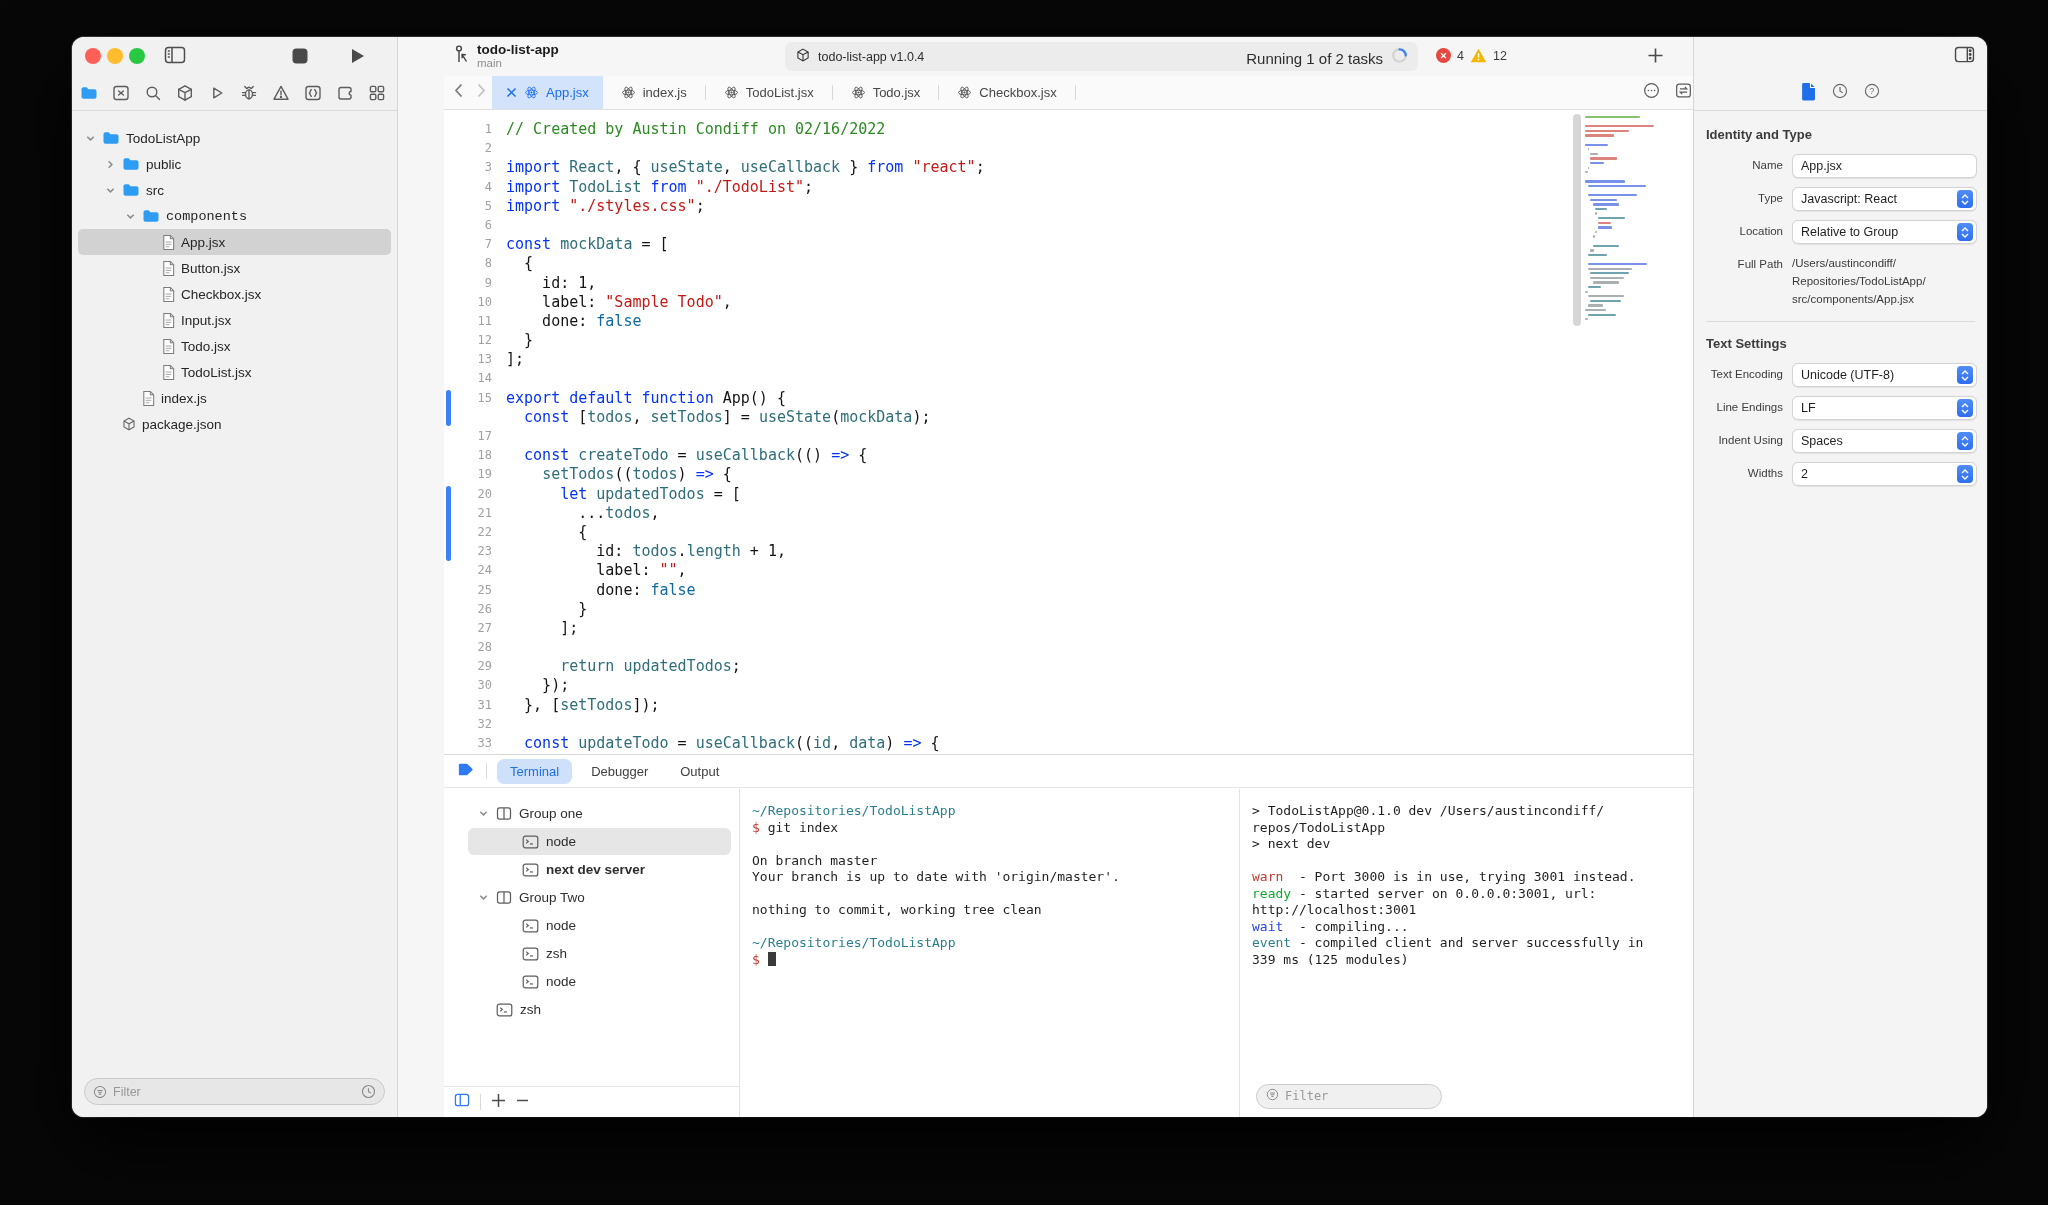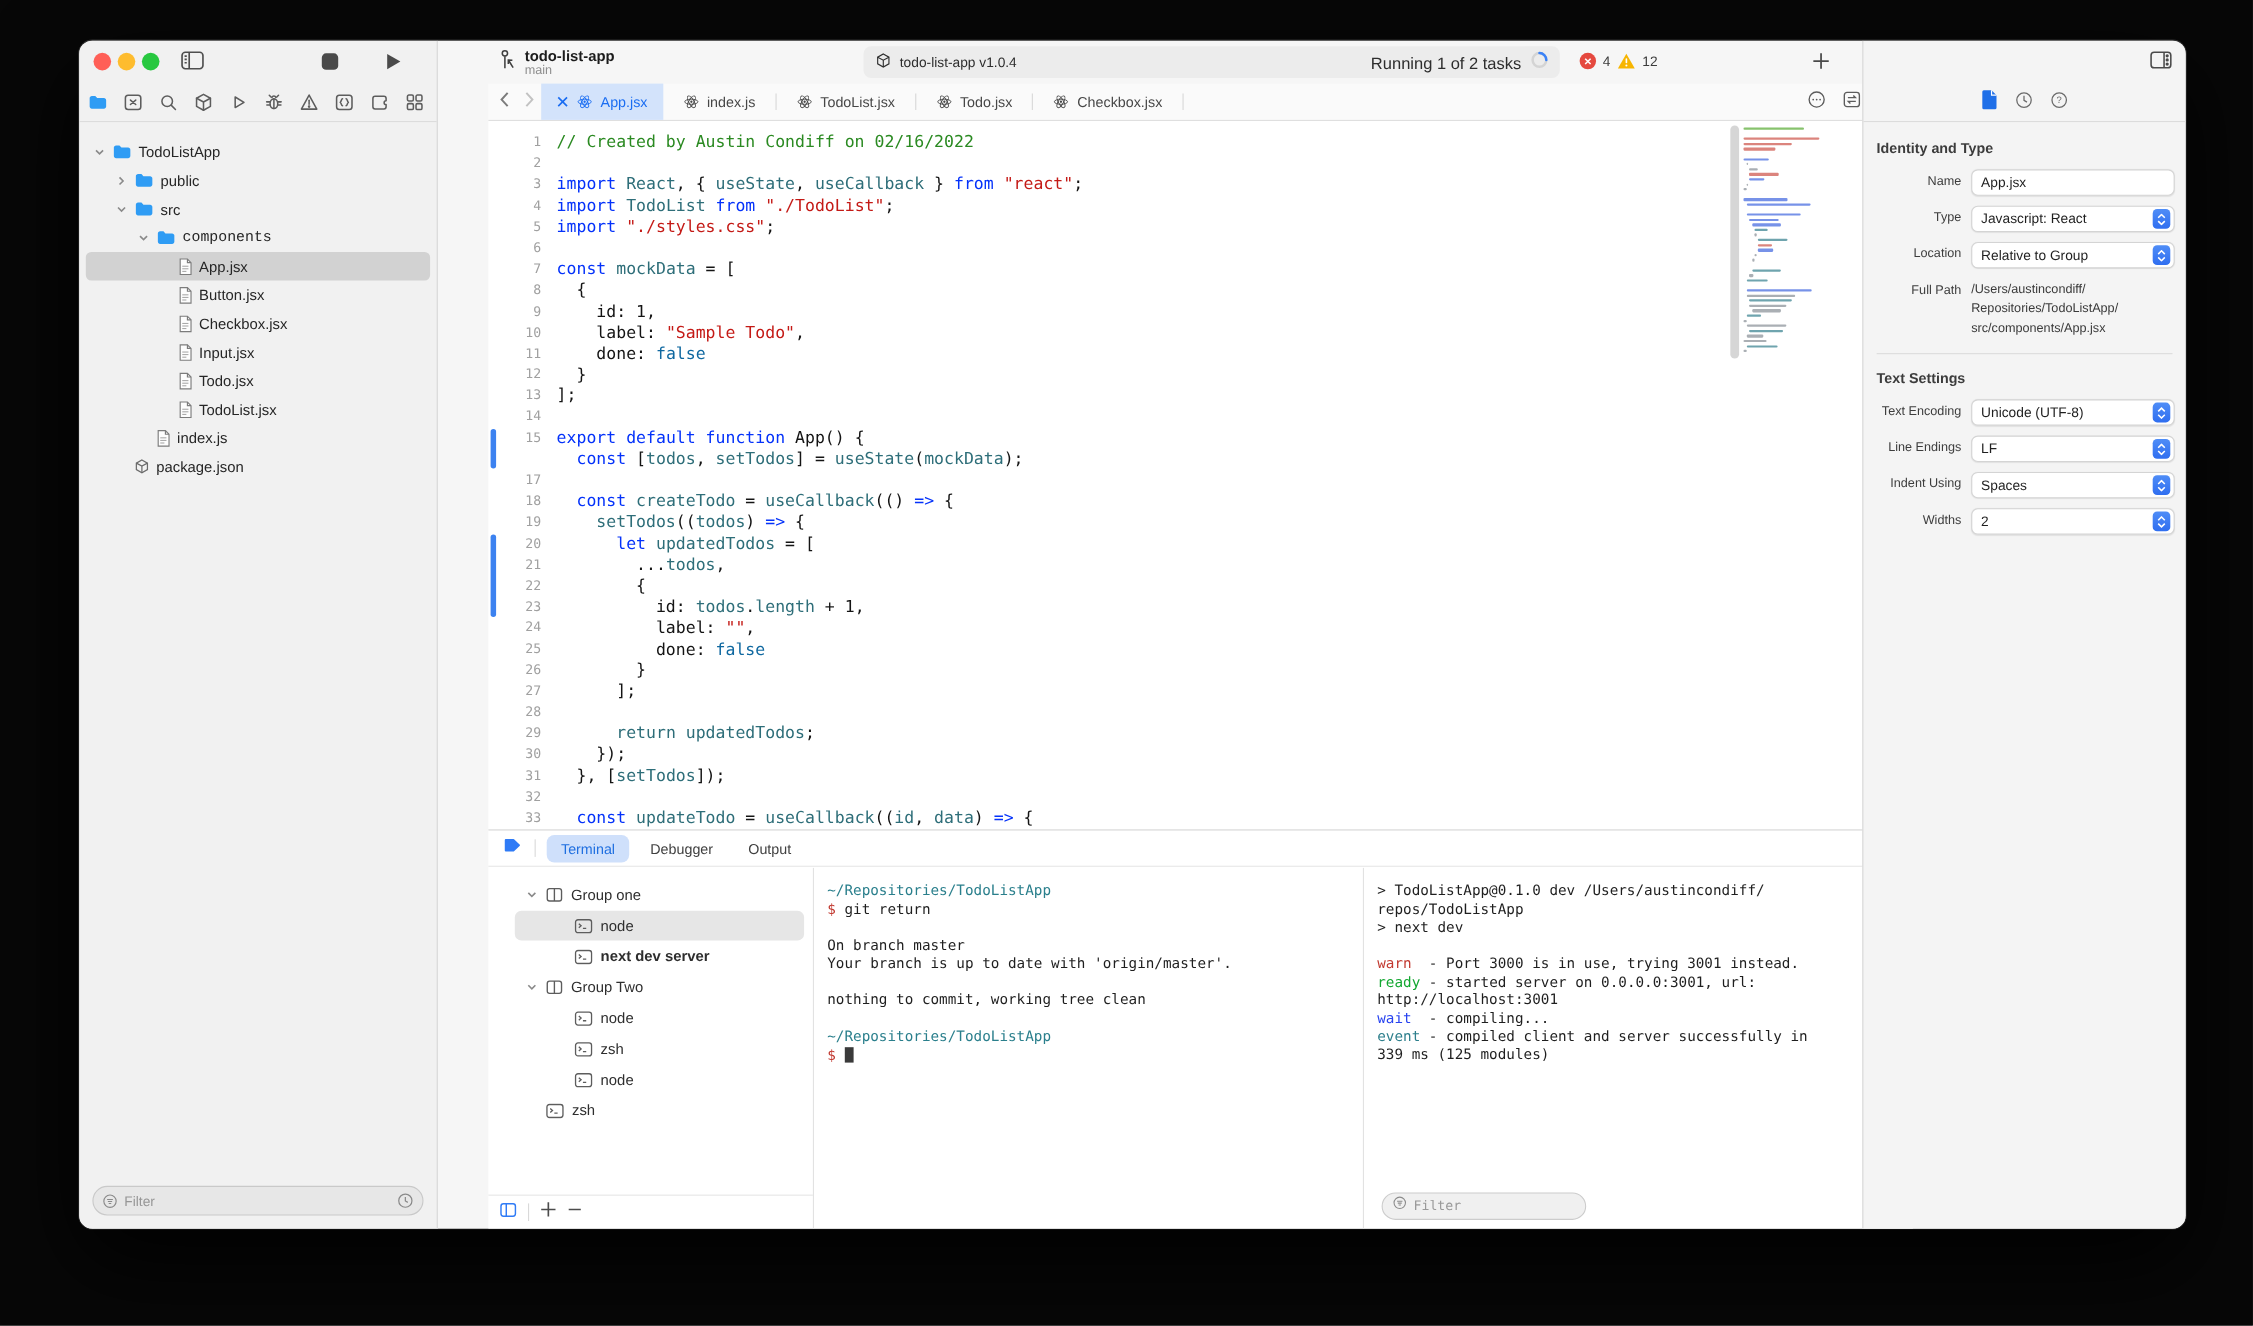--- a/index.html
+++ b/index.html
@@ -739,21 +739,21 @@
                   <line x1="1" y1="7.5" x2="14" y2="7.5"></line>
                 </svg></span>
             <span>
               <svg width="13" height="15" viewBox="0 0 13 15" stroke="#4c4c4c" stroke-width="1.5">
                   <line x1="1" y1="7.5" x2="12" y2="7.5"></line>
                 </svg></span>
           </div>
         </div>
         <div class="term-out mid" id="term-left">
             <div class="tline"><span class="t-path">~/Repositories/TodoListApp</span></div>
-            <div class="tline"><span class="t-prompt">$</span><span class="t-out"> git return</span></div>
+            <div class="tline"><span class="t-prompt">$</span><span class="t-out"> git index</span></div>
             <div class="tline">&nbsp;</div>
             <div class="tline"><span class="t-out">On branch master</span></div>
             <div class="tline"><span class="t-out">Your branch is up to date with 'origin/master'.</span></div>
             <div class="tline">&nbsp;</div>
             <div class="tline"><span class="t-out">nothing to commit, working tree clean</span></div>
             <div class="tline">&nbsp;</div>
             <div class="tline"><span class="t-path">~/Repositories/TodoListApp</span></div>
             <div class="tline"><span class="t-prompt">$</span><span class="t-out"> </span><span class="t-cursor"></span></div>
           </div>
         <div class="term-out" style="position:relative">

